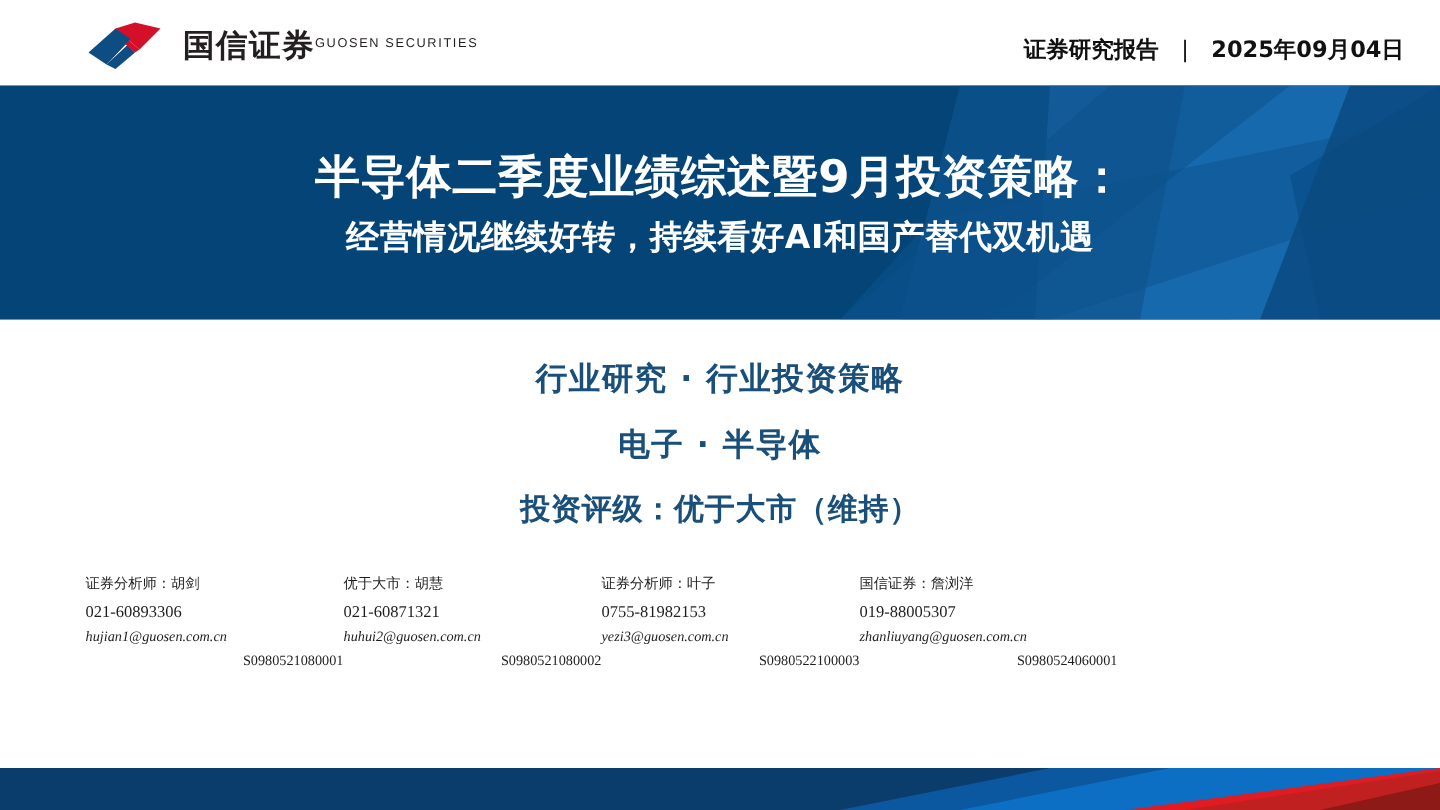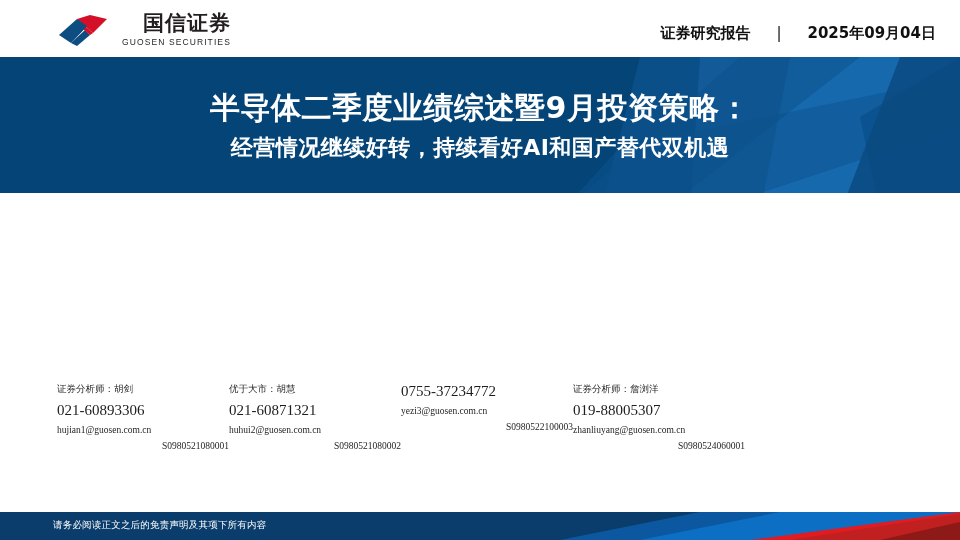--- a/index.html
+++ b/index.html
@@ -16,43 +16,43 @@
   
   #header {
     position:absolute; left:0; top:0; width:960px; height:57px;
     background:#ffffff;
   }
   #logo-group {
     position:absolute; left:57px; top:13px;
     display:flex; align-items:center; gap:9px;
   }
   #logo-mark { width:56px; height:34px; display:block; }
-  #logo-text-wrap { display:flex; flex-direction:column; line-height:1;text-align:right; }
+  #logo-text-wrap { display:flex; line-height:1; }
   #logo-cn {
     font-family:"DejaVu Sans", sans-serif;
     font-size:21px; font-weight:700; color:#231f20;
     letter-spacing:1px;
   }
   #logo-en {
     font-family:"Liberation Sans", sans-serif;
     font-size:8.5px; font-weight:400; color:#231f20;
     letter-spacing:1.1px; margin-top:4px;
   }
   #header-right {
     position:absolute; right:24px; top:24px;
-    display:flex; gap:26px;
+    display:flex; gap:15px;
     font-family:"DejaVu Sans", sans-serif;
     font-size:15px; font-weight:700; color:#111111;
     white-space:nowrap;
   }
   #header-right .sep { font-weight:400; color:#111; }
 
   
   #banner {
-    position:absolute; left:0; top:57px; width:960px; height:136px;
+    position:absolute; left:0; top:57px; width:960px; height:156px;
     background:#044477; overflow:hidden;
   }
   #banner-shapes { position:absolute; inset:0; width:960px; height:156px; }
   #banner-titles {
     position:absolute; inset:0;
     display:flex; flex-direction:column;
     align-items:center; justify-content:center;
     gap:4px;
   }
   .banner-title {
@@ -82,22 +82,22 @@
     position:absolute; left:57px; top:383px; width:860px;
     display:flex; justify-content:flex-start; gap:0;
   }
   .analyst-col {
     width:172px;
     display:flex; flex-direction:column; gap:6px;
     font-family:"DejaVu Sans", sans-serif;
     color:#1d1d1d;
   }
   .analyst-name  { font-size:9.5px; white-space:nowrap; }
-  .analyst-phone { font-size:15px; font-family:"Liberation Serif", serif; white-space:nowrap; }
-  .analyst-email { font-size:9.5px; font-family:"Liberation Serif", serif; white-space:nowrap; }
+  .analyst-phone { font-size:11px; font-family:"Liberation Serif", serif; white-space:nowrap; }
+  .analyst-email { font-size:9.5px; font-family:"Liberation Serif", serif; white-space:nowrap;font-style:italic; }
   .analyst-code  { font-size:9.5px; font-family:"Liberation Serif", serif; white-space:nowrap;text-align:right; }
 
   
   #footer {
     position:absolute; left:0; top:512px; width:960px; height:28px;
     background:#0a3d6b; overflow:hidden;
   }
   #footer-shapes { position:absolute; inset:0; width:960px; height:28px; }
   #footer-text {
     position:absolute; left:53px; top:7px;
@@ -149,58 +149,63 @@
       <polygon points="900,0 960,0 960,156 840,156" fill="#0a4a80" opacity="0.85"></polygon>
     </svg>
 
     <div id="banner-titles">
       <div class="banner-title" id="title-line-1">半导体二季度业绩综述暨9月投资策略：</div>
       <div class="banner-title" id="title-line-2">经营情况继续好转，持续看好AI和国产替代双机遇</div>
     </div>
 
   </div>
 
+  <div id="meta-block">
+    <div class="meta-line" id="meta-industry">行业研究  ·  行业投资策略</div>
+    <div class="meta-line" id="meta-sector">电子  ·  半导体</div>
+    <div class="meta-line" id="meta-rating">投资评级：优于大市（维持）</div>
+  </div>
 
   <div id="analysts">
 
     <div class="analyst-col">
       <div class="analyst-name">证券分析师：胡剑</div>
       <div class="analyst-phone">021-60893306</div>
       <div class="analyst-email">hujian1@guosen.com.cn</div>
       <div class="analyst-code">S0980521080001</div>
     </div>
 
     <div class="analyst-col">
       <div class="analyst-name">优于大市：胡慧</div>
       <div class="analyst-phone">021-60871321</div>
       <div class="analyst-email">huhui2@guosen.com.cn</div>
       <div class="analyst-code">S0980521080002</div>
     </div>
 
     <div class="analyst-col">
-      <div class="analyst-phone">0755-37234772</div>
+      <div class="analyst-name">证券分析师：叶子</div>
+      <div class="analyst-phone">0755-81982153</div>
       <div class="analyst-email">yezi3@guosen.com.cn</div>
       <div class="analyst-code">S0980522100003</div>
     </div>
 
 
     <div class="analyst-col">
-      <div class="analyst-name">证券分析师：詹浏洋</div>
+      <div class="analyst-name">国信证券：詹浏洋</div>
       <div class="analyst-phone">019-88005307</div>
       <div class="analyst-email">zhanliuyang@guosen.com.cn</div>
       <div class="analyst-code">S0980524060001</div>
     </div>
 
   </div>
 
   <div id="footer">
     <svg id="footer-shapes" viewBox="0 0 960 28" preserveAspectRatio="none">
       <rect x="0" y="0" width="960" height="28" fill="#0a3d6b"></rect>
       <polygon points="560,28 700,0 960,0 960,28" fill="#0b57a0"></polygon>
       <polygon points="640,28 780,0 960,0 960,28" fill="#0c6fc4"></polygon>
       <polygon points="750,28 960,0 960,28" fill="#e01b22"></polygon>
       <polygon points="790,28 960,2 960,28" fill="#c0201f"></polygon>
       <polygon points="880,28 960,10 960,28" fill="#8e1a18"></polygon>
     </svg>
-    <div id="footer-text">请务必阅读正文之后的免责声明及其项下所有内容</div>
   </div>
 
 </div>
 
 </body></html>

